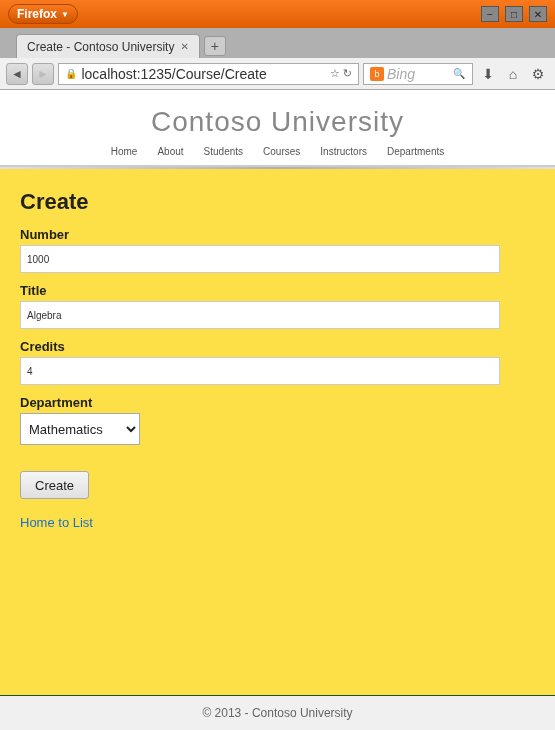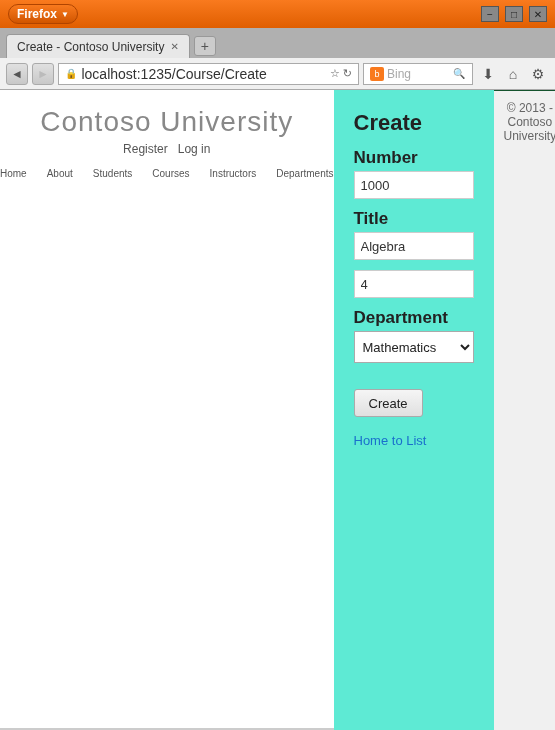--- a/index.html
+++ b/index.html
@@ -57,21 +57,21 @@
     
     .browser-chrome {
       background: #d6d6d6;
       flex-shrink: 0;
     }
 
     
     .tab-bar {
       display: flex;
       align-items: flex-end;
-      padding: 4px 6px 0 6px;
+      padding: 4px 6px 0 16px;
       background: #b0b0b0;
       height: 30px;
     }
     .tab {
       background: #e8e8e8;
       border: 1px solid #999;
       border-bottom: none;
       border-radius: 4px 4px 0 0;
       padding: 3px 10px;
       font-size: 12px;
@@ -158,21 +158,21 @@
       width: 14px;
       height: 14px;
       background: #f97a1e;
       border-radius: 2px;
       display: flex;
       align-items: center;
       justify-content: center;
       font-size: 9px;
       color: white;
     }
-    .search-text { font-size: 12px; color: #aaa; flex: 1; }
+    .search-text { font-size: 14px; color: #aaa; flex: 1; font-style: italic; }
     .search-go { font-size: 10px; color: #666; }
     .nav-tools {
       display: flex;
       gap: 3px;
     }
     .tool-btn {
       width: 22px;
       height: 22px;
       display: flex;
       align-items: center;
@@ -187,23 +187,23 @@
       flex: 1;
       background: #e8e8e8;
       overflow: hidden;
       display: flex;
       flex-direction: column;
     }
 
     
     .website {
       flex: 1;
-      background: #5eead4;
-      display: flex;
-      flex-direction: row;
+      background: #fde047;
+      display: flex;
+      flex-direction: column;
       overflow: hidden;
     }
 
     
     .site-header {
       background: white;
       text-align: center;
       padding: 16px 0 0 0;
       border-bottom: 2px solid #ccc;
     }
@@ -248,33 +248,33 @@
       font-weight: bold;
       color: #222;
       margin-bottom: 12px;
     }
 
     .form-group {
       margin-bottom: 10px;
     }
     .form-label {
       display: block;
-      font-size: 17px;
+      font-size: 13px;
       font-weight: bold;
       color: #222;
       margin-bottom: 3px;
     }
     .form-input {
       width: 100%;
       max-width: 480px;
       height: 28px;
       border: 1px solid #ccc;
       background: white;
       padding: 0 6px;
-      font-size: 13px;
+      font-size: 10px;
       color: #333;
     }
     .form-select {
       height: 32px;
       border: 1px solid #aaa;
       background: white;
       padding: 0 4px;
       font-size: 13px;
       color: #222;
       min-width: 120px;
@@ -358,25 +358,20 @@
       <div class="tool-btn">⚙</div>
     </div>
   </div>
 </div>
 
 <div class="page-area">
   <div class="website">
 
     <div class="site-header">
       <div class="site-title">Contoso University</div>
-      <div class="site-auth">
-        <a>Register</a>
-        &nbsp;
-        <a>Log in</a>
-      </div>
       <div class="site-nav">
         <a class="nav-item">Home</a>
         <a class="nav-item">About</a>
         <a class="nav-item">Students</a>
         <a class="nav-item">Courses</a>
         <a class="nav-item">Instructors</a>
         <a class="nav-item">Departments</a>
       </div>
     </div>
     <div class="nav-divider"></div>
@@ -388,20 +383,21 @@
         <label class="form-label">Number</label>
         <input class="form-input" type="text" value="1000" style="">
       </div>
 
       <div class="form-group">
         <label class="form-label">Title</label>
         <input class="form-input" type="text" value="Algebra" style="">
       </div>
 
       <div class="form-group">
+        <label class="form-label">Credits</label>
         <input class="form-input" type="text" value="4" style="">
       </div>
 
       <div class="form-group">
         <label class="form-label">Department</label>
         <select class="form-select">
           <option>Mathematics</option>
           <option>English</option>
           <option>Economics</option>
           <option>Engineering</option>

